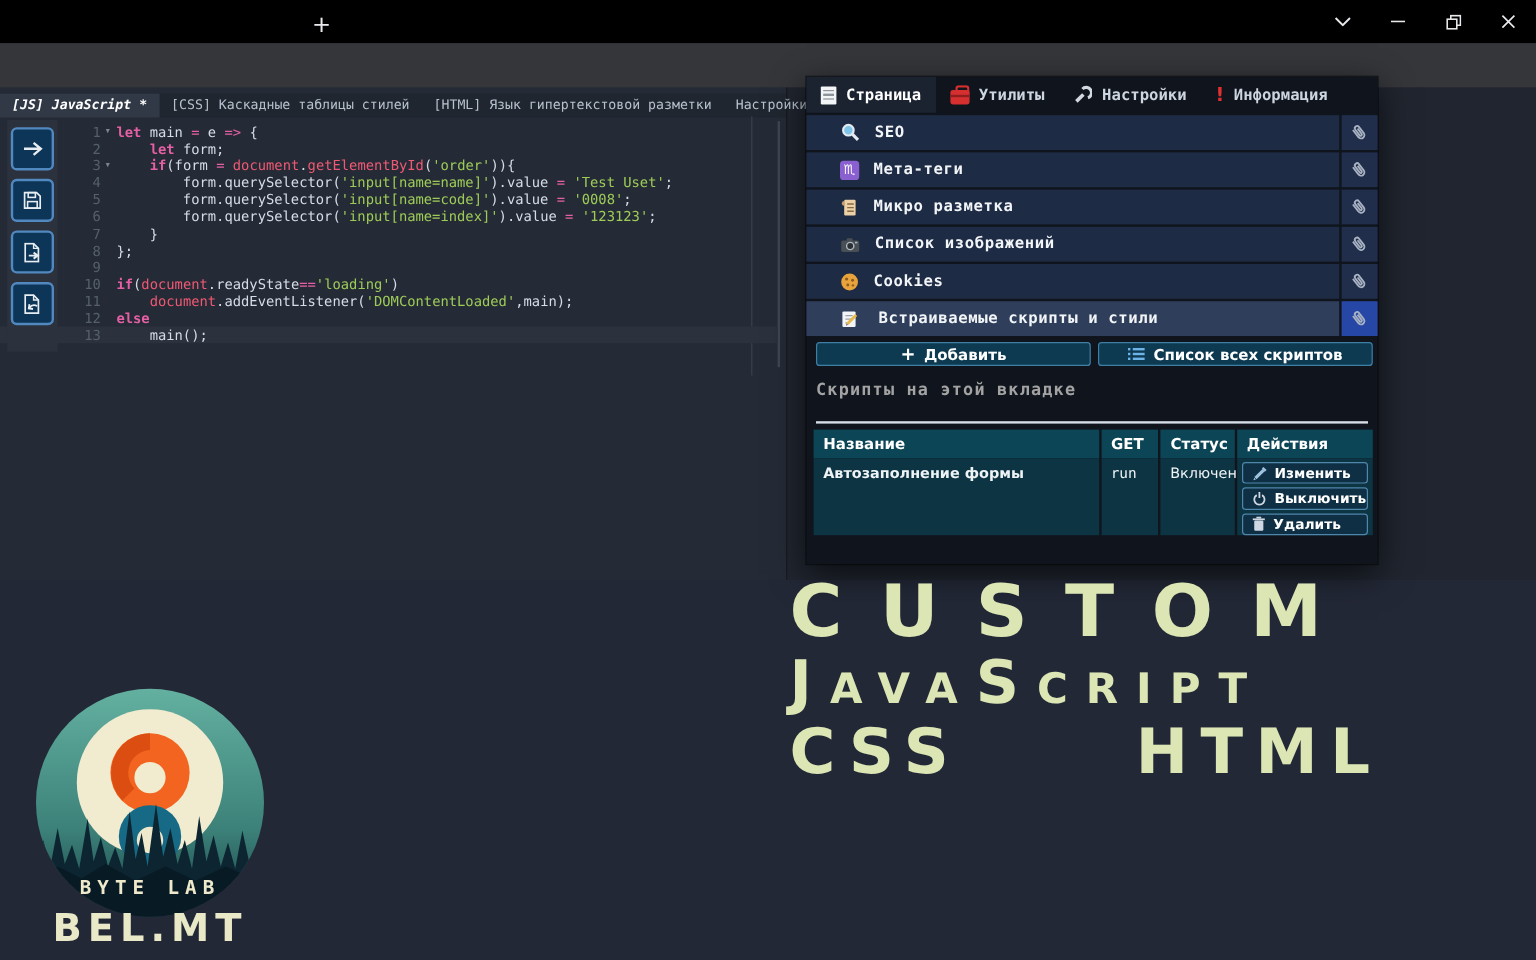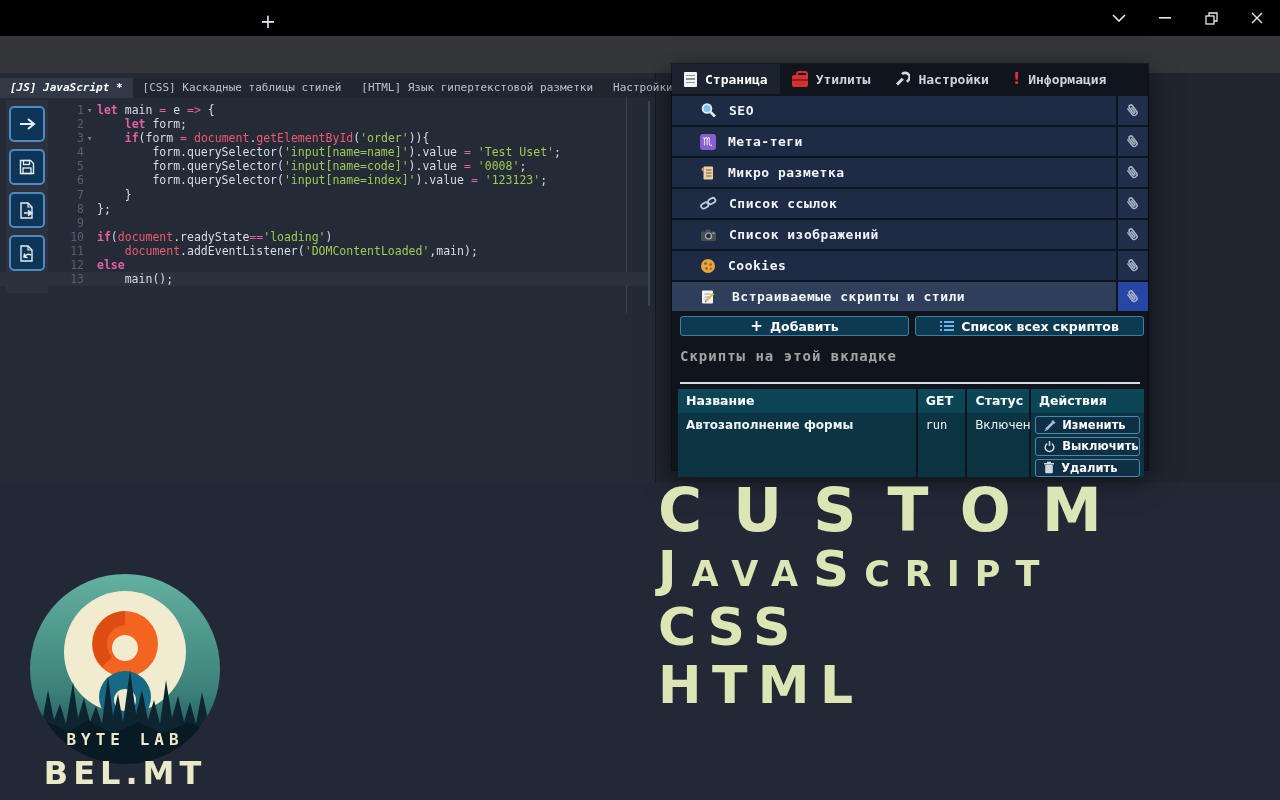--- a/index.html
+++ b/index.html
@@ -98,21 +98,21 @@
   .pagebox i { display:block; height:1.5px; background:#8d949c; }
   .toolbox { position:relative; width:16px; height:12px; margin-top:4px; background:#d62f2f; border-radius:2px; }
   .toolbox:before { content:""; position:absolute; left:4px; top:-4px; width:8px; height:6px;
                     border:2px solid #d62f2f; border-bottom:none; border-radius:3px 3px 0 0; }
   .toolbox:after { content:""; position:absolute; left:0; top:4px; width:16px; height:1.5px; background:#8f1f1f; }
 
   
   .hero { position:absolute; left:658px; top:480px; width:494px; color:#dce6b4; font-weight:bold; }
   .hl1 { font-size:60px; letter-spacing:0.52em; white-space:nowrap; line-height:1.0; }
   .hl2 { font-size:50px; font-variant:small-caps; letter-spacing:0.30em; white-space:nowrap; line-height:1.16; }
-  .hl3 { font-size:52px; display:flex; justify-content:space-between; letter-spacing:0.20em; line-height:1.12;flex-direction:column; }
+  .hl3 { font-size:52px; display:flex; justify-content:space-between; letter-spacing:0.20em; line-height:1.12; }
 
   
   .logo { position:absolute; left:18px; top:572px; width:214px; height:226px; }
 </style>
 </head>
 <body>
 
 <div class="titlebar">
   <div class="newtab">+</div>
   <div class="wctrls">
@@ -407,42 +407,20 @@
               <rect x="3.5" y="1.5" width="9.5" height="13" rx="1" fill="#ecd0a6"></rect>
               <path d="M3.5 2.5 q-2 0 -2 2 q0 2 2 2" fill="#c9a06c"></path>
               <g stroke="#8a6a42" stroke-width="1.2">
                 <line x1="6" y1="5" x2="11.5" y2="5"></line>
                 <line x1="6" y1="8" x2="11.5" y2="8"></line>
                 <line x1="6" y1="11" x2="11.5" y2="11"></line>
               </g>
             </svg>
           </span>
           <span>Микро разметка</span>
-        </div>
-        <div class="clipbtn">
-          <span class="ic">
-            <svg width="16" height="18" viewBox="0 0 16 18">
-              <g transform="rotate(-38 8 9)">
-                <path d="M5.2 3.5 V11 a2.8 2.8 0 0 0 5.6 0 V4.5 a1.9 1.9 0 0 0 -3.8 0 V10.5 a1 1 0 0 0 2 0 V5" stroke="#a8b2c2" stroke-width="1.5" fill="none"></path>
-              </g>
-            </svg>
-          </span>
-        </div>
-      </div>
-      <div class="prow-wrap">
-        <div class="prow">
-          <span class="ic">
-            <svg width="17" height="15" viewBox="0 0 17 15">
-              <g stroke="#c5ccd6" stroke-width="1.8" fill="none">
-                <rect x="1" y="7" width="7.5" height="5" rx="2.5" transform="rotate(-30 4.7 9.5)"></rect>
-                <rect x="8" y="2.5" width="7.5" height="5" rx="2.5" transform="rotate(-30 11.7 5)"></rect>
-              </g>
-            </svg>
-          </span>
-          <span>Список ссылок</span>
         </div>
         <div class="clipbtn">
           <span class="ic">
             <svg width="16" height="18" viewBox="0 0 16 18">
               <g transform="rotate(-38 8 9)">
                 <path d="M5.2 3.5 V11 a2.8 2.8 0 0 0 5.6 0 V4.5 a1.9 1.9 0 0 0 -3.8 0 V10.5 a1 1 0 0 0 2 0 V5" stroke="#a8b2c2" stroke-width="1.5" fill="none"></path>
               </g>
             </svg>
           </span>
         </div>

